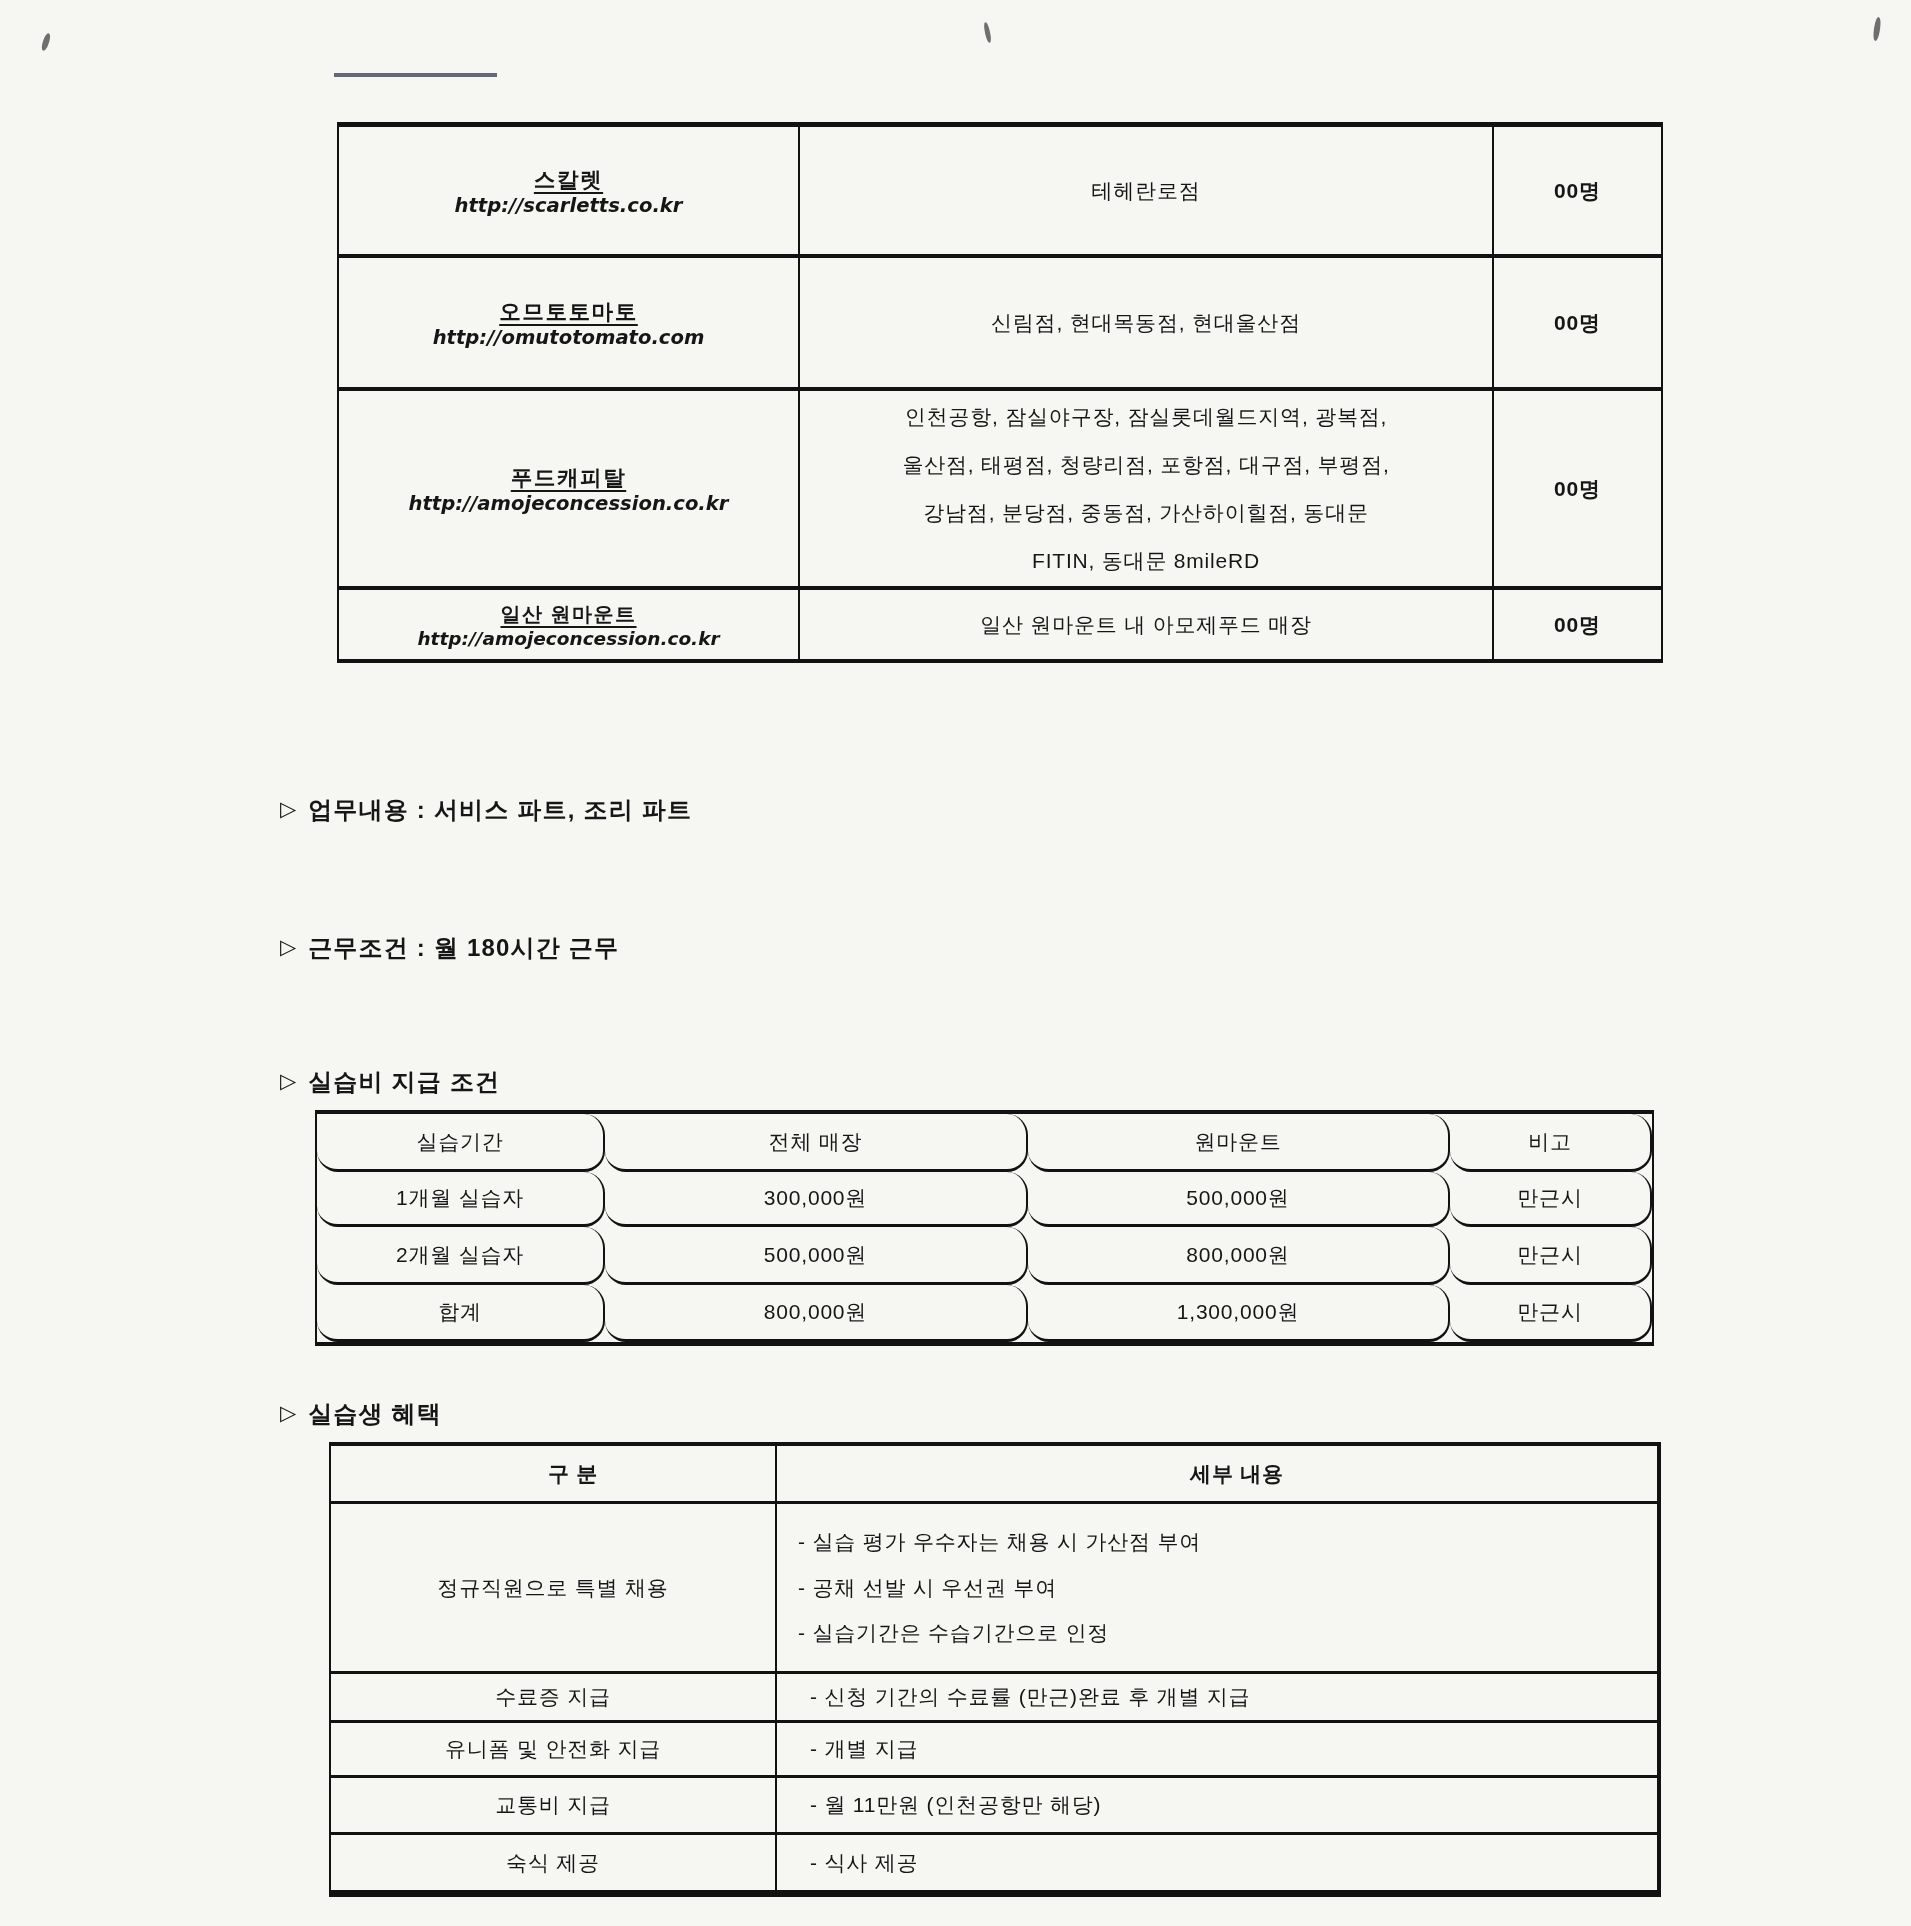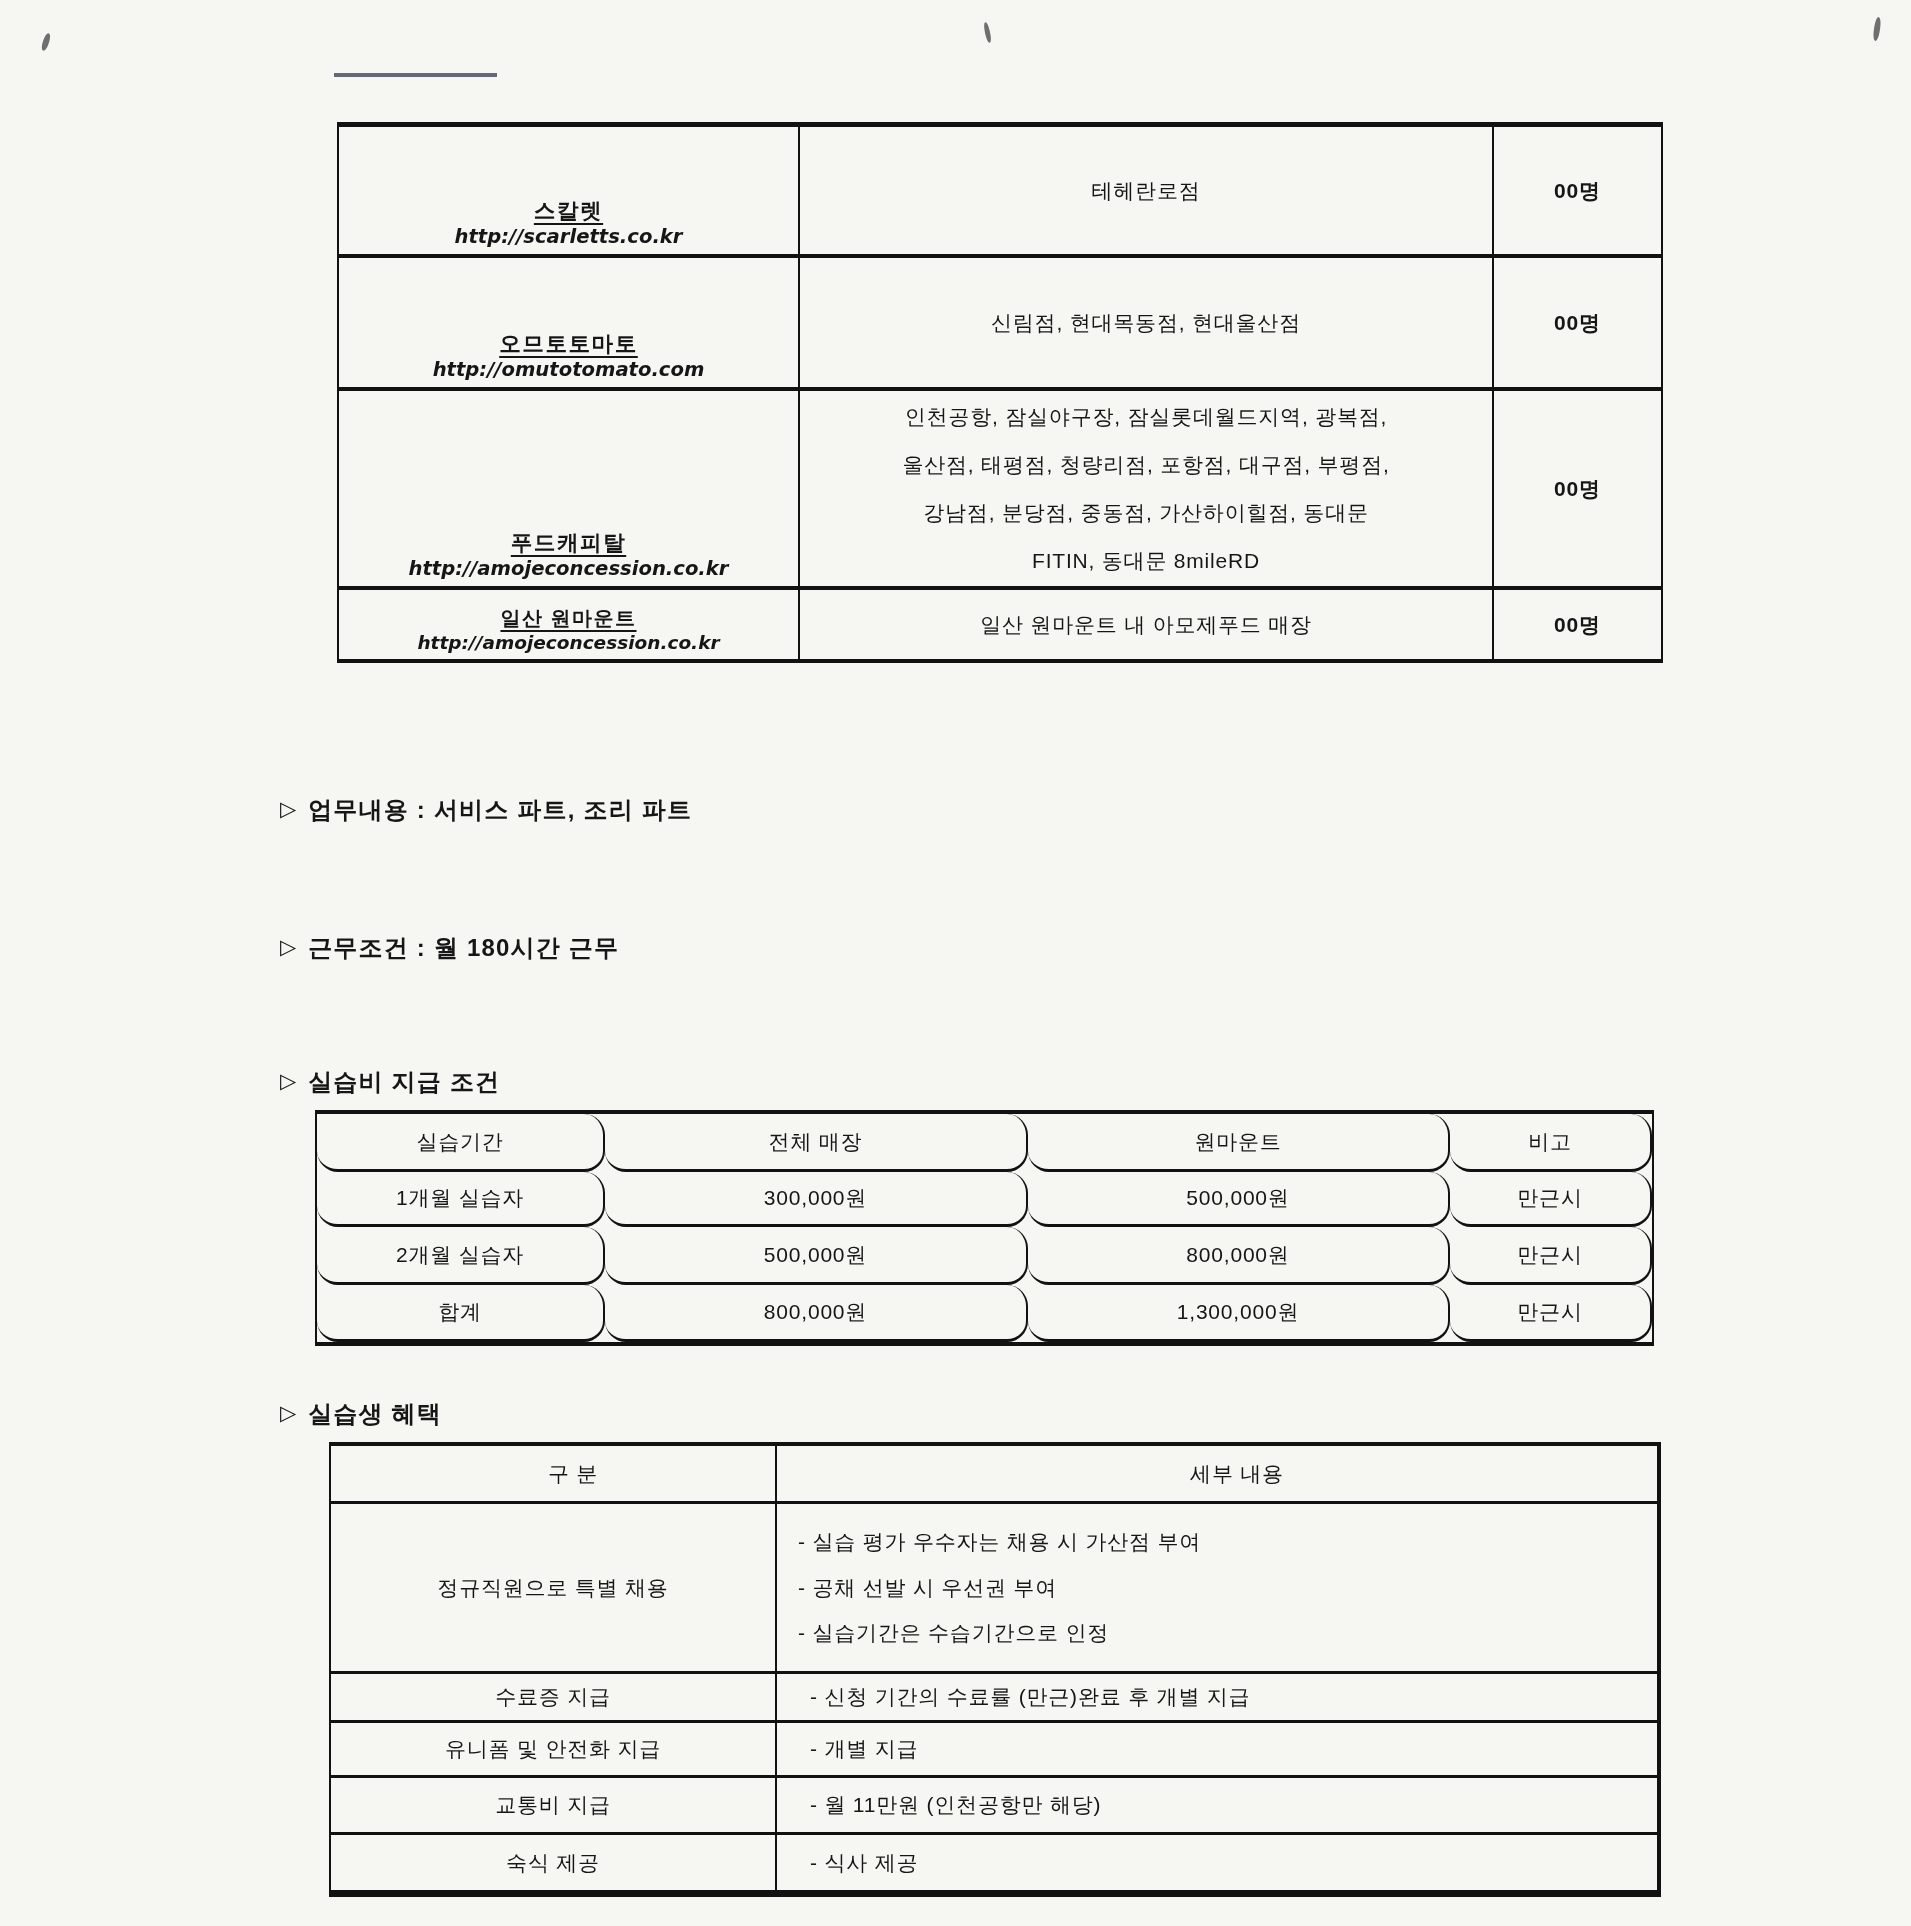--- a/index.html
+++ b/index.html
@@ -11,21 +11,21 @@
   
   .cell{box-sizing:border-box;display:flex;align-items:center;justify-content:center;}
   
   .t1{position:absolute;left:337px;top:122px;display:grid;
       grid-template-columns:461px 694px 167px;
       grid-template-rows:131px 133px 199px 69px;
       border:2.7px solid #121212;border-top-width:5px;border-bottom-width:4.6px;}
   .t1 .cell{border-right:2.3px solid #121212;border-bottom:4.2px solid #121212;}
   .t1 .lc{border-right:none;}
   .t1 .lr{border-bottom:none;}
-  .company{flex-direction:column;justify-content:flex-end;padding:6.2px 0;}
+  .company{flex-direction:column;justify-content:center;padding:6.2px 0;}
   .cname{font-size:21.6px;font-weight:700;letter-spacing:1.5px;text-decoration:underline;text-decoration-thickness:2.3px;text-underline-offset:4.6px;}
   .curl{font-size:19.6px;font-style:italic;font-weight:700;font-family:"DejaVu Sans","Liberation Sans",sans-serif;}
   .tight .cname{font-size:20px;}
   .tight .curl{font-size:18.5px;}
   .locs{flex-direction:column;font-size:21px;line-height:48px;font-weight:500;text-align:center;letter-spacing:0.8px;}
   .count{font-size:21px;font-weight:600;letter-spacing:0.8px;}
   
   .heading{position:absolute;display:flex;align-items:center;gap:10.8px;font-size:24px;font-weight:700;letter-spacing:1.2px;white-space:pre;}
   .tri{font-size:21px;font-weight:400;transform:translateY(-1.2px);}
   
@@ -33,21 +33,21 @@
       grid-template-columns:288px 423px 422px 202px;
       grid-template-rows:58px 55px 58px 57px;
       border:2.3px solid #121212;border-top-width:4.2px;border-bottom-width:4.2px;}
   .t2 .cell{border-right:2.3px solid #121212;border-bottom:3.5px solid #121212;font-size:21px;font-weight:500;letter-spacing:0.8px;border-radius:21px;}
   
   .t3{position:absolute;left:329px;top:1442px;display:grid;
       grid-template-columns:446px 882px;
       grid-template-rows:58px 170px 49px 55px 57px 58px;
       border:2.3px solid #121212;border-top-width:4.2px;border-bottom-width:4.2px;}
   .t3 .cell{border-right:2.3px solid #121212;border-bottom:3.5px solid #121212;font-size:21px;font-weight:500;letter-spacing:0.8px;}
-  .t3 .hdr{font-weight:400;padding-left:40px;}
+  .t3 .hdr{font-weight:700;padding-left:40px;}
   .details{flex-direction:column;align-items:flex-start;justify-content:space-evenly;padding:6.2px 7.7px 6.2px 21px;text-align:right;}
   .dsingle{justify-content:flex-start;padding-left:33px;}
   
   .speck{position:absolute;background:#6f6f6f;border-radius:45%;}
   #speck-1{left:43px;top:33px;width:6.2px;height:17.7px;transform:rotate(18deg);}
   #speck-2{left:985px;top:21.6px;width:5.4px;height:21px;transform:rotate(-12deg);}
   #speck-3{left:1874px;top:17px;width:6.2px;height:24px;transform:rotate(8deg);}
   .streak{position:absolute;left:334px;top:73px;width:163px;height:3.9px;background:#495063;opacity:.85;}
 </style>
 </head>

